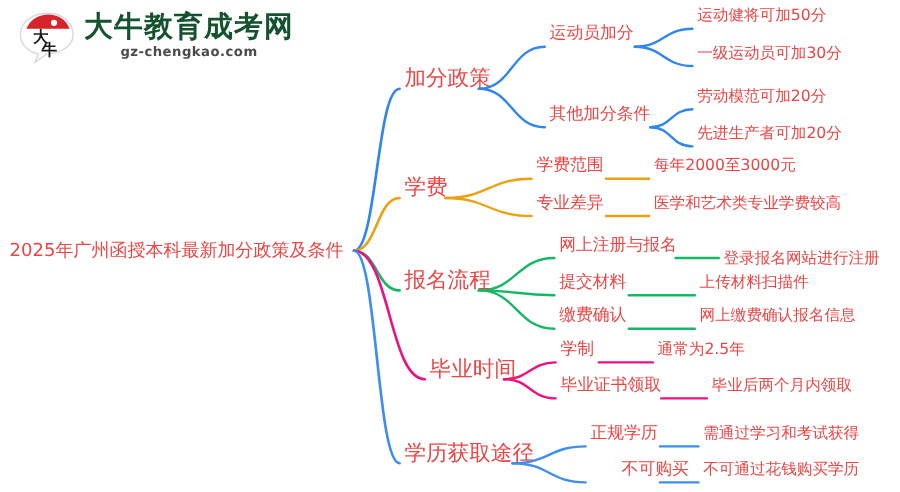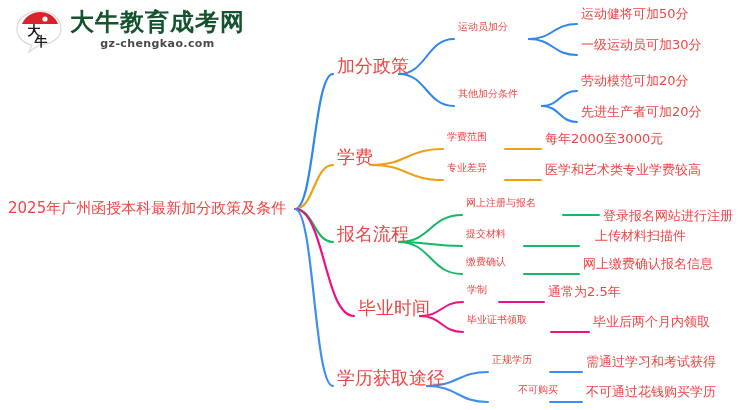--- a/index.html
+++ b/index.html
@@ -34,21 +34,21 @@
   
   .node {
     position:absolute;
     font-family:"DejaVu Sans","Liberation Sans",sans-serif;
     color:#ef4444;
     white-space:nowrap;
     line-height:1;
   }
   .node-root { font-size:15px; }
   .node-l1   { font-size:18px; }
-  .node-l2   { font-size:10px;font-family:Liberation Serif, serif; }
+  .node-l2   { font-size:14px;font-family:Liberation Serif, serif; }
   .node-l3   { font-size:13px; }
 </style>
 </head>
 <body>
 
 <div id="root">
 
   <div class="logo-wrap">
     <svg class="logo-mark" viewBox="0 0 52 46" xmlns="http://www.w3.org/2000/svg">
       <path d="M26 3 C12 3 3 11 3 21 C3 29 9 35 18 37 L15 44 L25 37 C38 36.5 47 29.5 47 21 C47 11 38 3 26 3 Z" fill="#ffffff" stroke="#d9d9d9" stroke-width="1.2"></path>
@@ -135,21 +135,21 @@
       <div class="node node-l3" style="left: 581px; top: 105px;">先进生产者可加20分</div>
       <div class="node node-l1" style="left: 337px; top: 148px;">学费</div>
       <div class="node node-l2" style="left: 447px; top: 132px;">学费范围</div>
       <div class="node node-l3" style="left: 545px; top: 132px;">每年2000至3000元</div>
       <div class="node node-l2" style="left: 447px; top: 163px;">专业差异</div>
       <div class="node node-l3" style="left: 545px; top: 163px;">医学和艺术类专业学费较高</div>
       <div class="node node-l1" style="left: 337px; top: 225px;">报名流程</div>
       <div class="node node-l2" style="left: 466px; top: 198px;">网上注册与报名</div>
       <div class="node node-l3" style="left: 603px; top: 198px; margin-top: 11px;">登录报名网站进行注册</div>
       <div class="node node-l2" style="left: 466px; top: 229px;">提交材料</div>
-      <div class="node node-l3" style="left: 595px; top: 229px;">上传材料扫描件</div>
+      <div class="node node-l3" style="left: 583px; top: 229px;">上传材料扫描件</div>
       <div class="node node-l2" style="left: 466px; top: 257px;">缴费确认</div>
       <div class="node node-l3" style="left: 583px; top: 257px;">网上缴费确认报名信息</div>
       <div class="node node-l1" style="left: 358px; top: 299px;">毕业时间</div>
       <div class="node node-l2" style="left: 467px; top: 285px;">学制</div>
       <div class="node node-l3" style="left: 548px; top: 285px;">通常为2.5年</div>
       <div class="node node-l2" style="left: 467px; top: 315px; text-align: center;">毕业证书领取</div>
       <div class="node node-l3" style="left: 593px; top: 315px;">毕业后两个月内领取</div>
       <div class="node node-l1" style="left: 337px; top: 369px;">学历获取途径</div>
       <div class="node node-l2" style="left: 492px; top: 355px;">正规学历</div>
       <div class="node node-l3" style="left: 586px; top: 355px;">需通过学习和考试获得</div>

